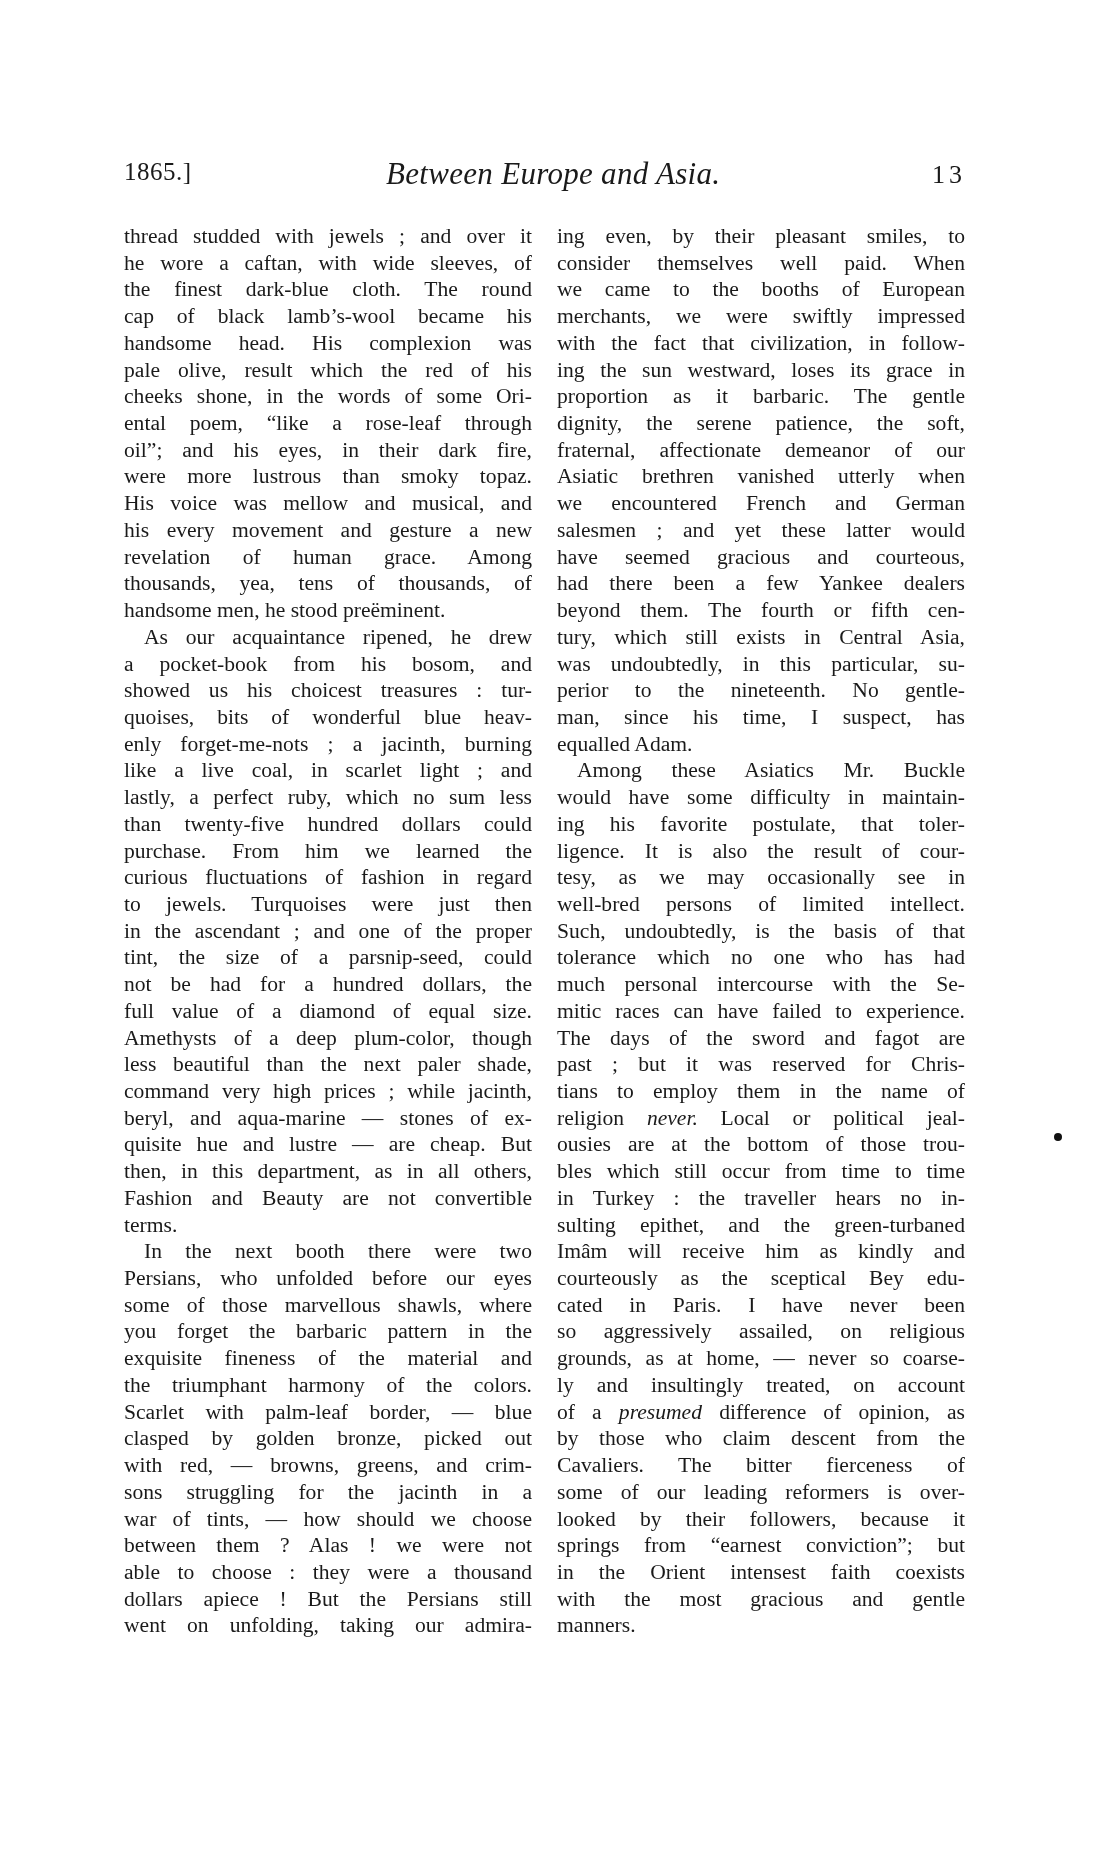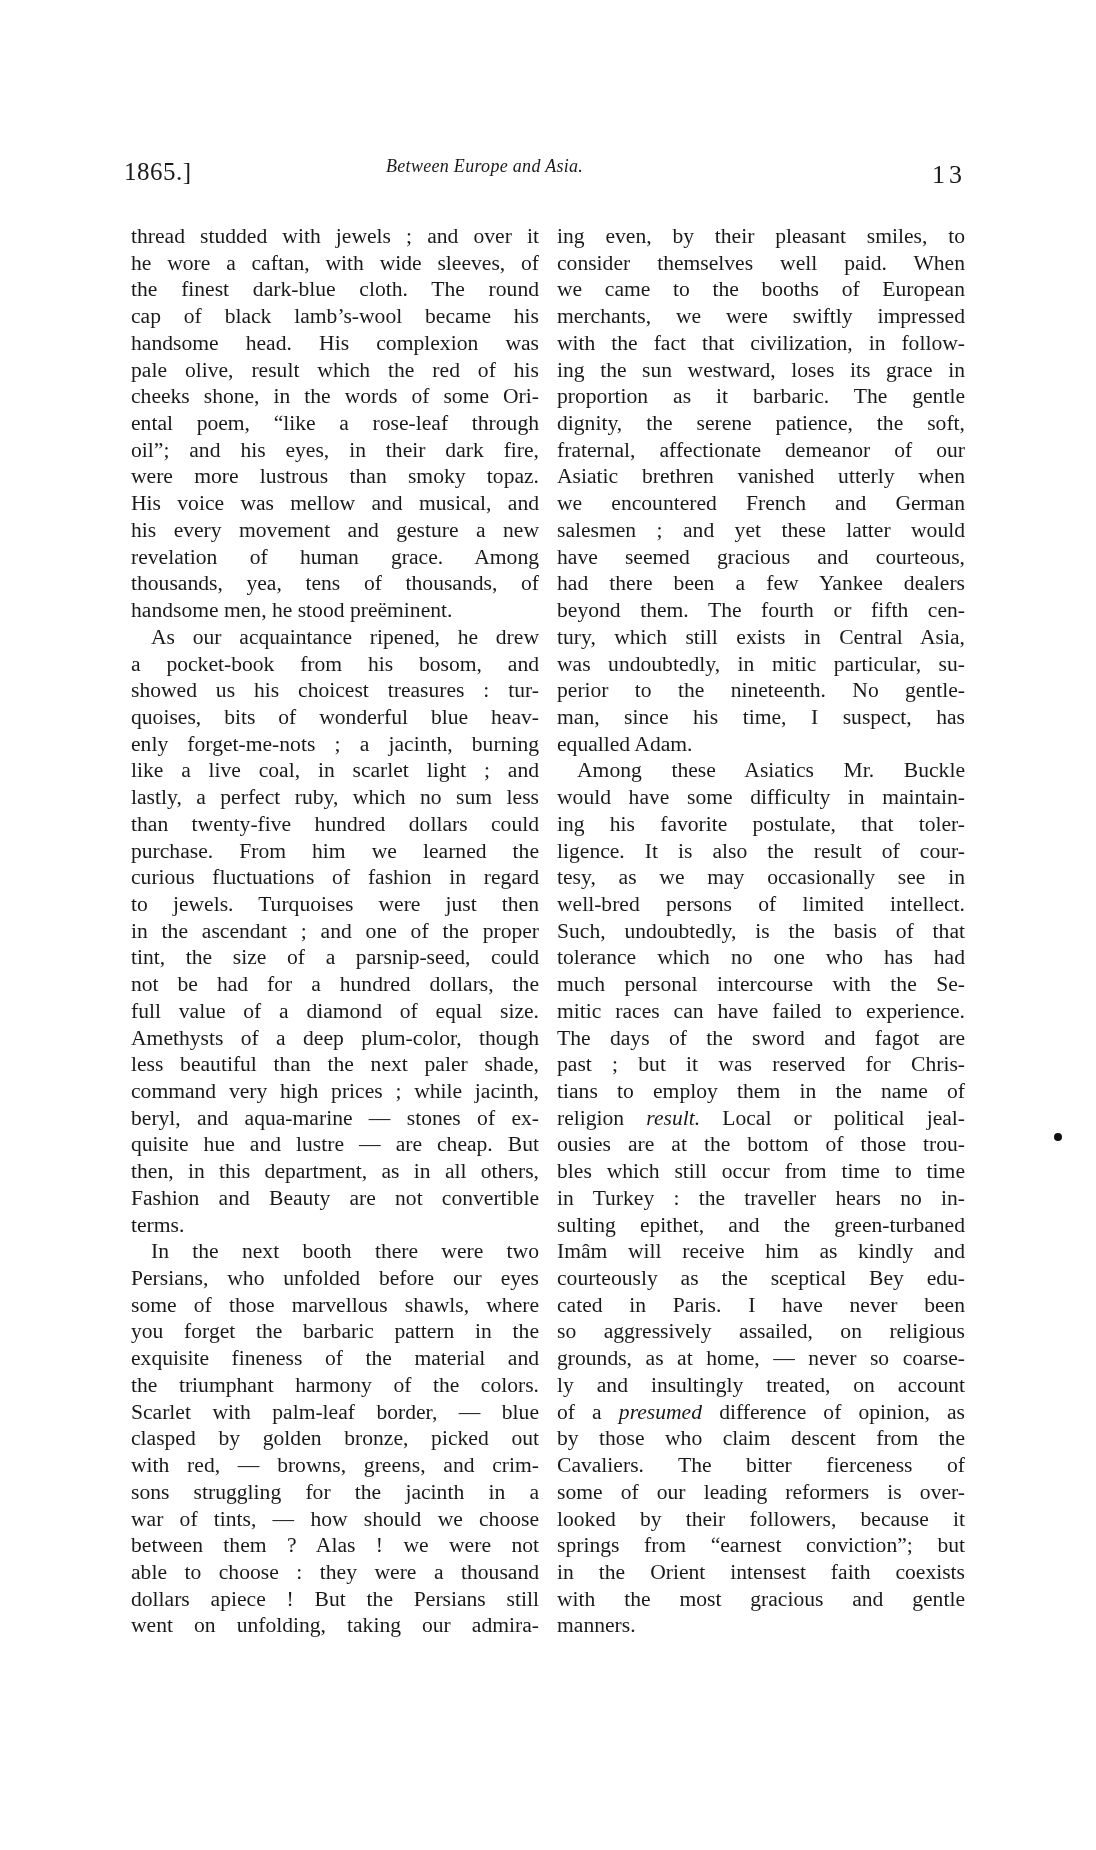--- a/index.html
+++ b/index.html
@@ -1,23 +1,23 @@
 <!DOCTYPE html>
 <html><head>
 <meta charset="utf-8">
 <style>
   html, body { margin:0; padding:0; background:#ffffff; }
   body { width:1096px; height:1850px; position:relative; overflow:hidden;
          font-family:"Liberation Serif","DejaVu Serif",serif; color:#1a1a1a; }
   .running-head { position:absolute; top:154px; left:124px; width:842px; height:36px; }
   .rh-year { position:absolute; left:0; top:4px; font-size:25px; letter-spacing:0.5px; }
-  .rh-title { position:absolute; left:262px; top:2px; font-size:18px; font-style:italic; letter-spacing:0.3px; }
+  .rh-title { position:absolute; left:262px; top:2px; font-size:31px; font-style:italic; letter-spacing:0.3px; }
   .rh-page { position:absolute; right:0; top:6px; font-size:26px; letter-spacing:4px; }
   .column { position:absolute; top:223px; width:408px; font-size:21.6px; }
-  .col-left { left:124px;margin-left:7px; }
+  .col-left { left:124px; }
   .col-right { left:557px; }
   .line { height:26.72px; line-height:26.72px; white-space:nowrap; text-align:justify; text-align-last:justify; overflow:visible; }
   .line.last { text-align-last:left; }
   .line.indent { padding-left:20px; }
   .line em { font-style:italic; }
   .speck { position:absolute; width:8px; height:8px; border-radius:50%; background:#111; }
 </style>
 </head>
 <body>
 
@@ -92,38 +92,38 @@
     <div class="line"><span>proportion as it barbaric.  The gentle</span></div>
     <div class="line"><span>dignity, the serene patience, the soft,</span></div>
     <div class="line"><span>fraternal, affectionate demeanor of our</span></div>
     <div class="line"><span>Asiatic brethren vanished utterly when</span></div>
     <div class="line"><span>we encountered French and German</span></div>
     <div class="line"><span>salesmen ; and yet these latter would</span></div>
     <div class="line"><span>have seemed gracious and courteous,</span></div>
     <div class="line"><span>had there been a few Yankee dealers</span></div>
     <div class="line"><span>beyond them.  The fourth or fifth cen-</span></div>
     <div class="line"><span>tury, which still exists in Central Asia,</span></div>
-    <div class="line"><span>was undoubtedly, in mitic particular, su-</span></div>
+    <div class="line"><span>was undoubtedly, in this particular, su-</span></div>
     <div class="line"><span>perior to the nineteenth.  No gentle-</span></div>
     <div class="line"><span>man, since his time, I suspect, has</span></div>
     <div class="line last"><span>equalled Adam.</span></div>
     <div class="line indent"><span>Among these Asiatics Mr. Buckle</span></div>
     <div class="line"><span>would have some difficulty in maintain-</span></div>
     <div class="line"><span>ing his favorite postulate, that toler-</span></div>
     <div class="line"><span>ligence.  It is also the result of cour-</span></div>
     <div class="line"><span>tesy, as we may occasionally see in</span></div>
     <div class="line"><span>well-bred persons of limited intellect.</span></div>
     <div class="line"><span>Such, undoubtedly, is the basis of that</span></div>
     <div class="line"><span>tolerance which no one who has had</span></div>
     <div class="line"><span>much personal intercourse with the Se-</span></div>
     <div class="line"><span>mitic races can have failed to experience.</span></div>
     <div class="line"><span>The days of the sword and fagot are</span></div>
     <div class="line"><span>past ; but it was reserved for Chris-</span></div>
     <div class="line"><span>tians to employ them in the name of</span></div>
-    <div class="line"><span>religion </span><em>result.</em><span>  Local or political jeal-</span></div>
+    <div class="line"><span>religion </span><em>never.</em><span>  Local or political jeal-</span></div>
     <div class="line"><span>ousies are at the bottom of those trou-</span></div>
     <div class="line"><span>bles which still occur from time to time</span></div>
     <div class="line"><span>in Turkey : the traveller hears no in-</span></div>
     <div class="line"><span>sulting epithet, and the green-turbaned</span></div>
     <div class="line"><span>Imâm will receive him as kindly and</span></div>
     <div class="line"><span>courteously as the sceptical Bey edu-</span></div>
     <div class="line"><span>cated in Paris.  I have never been</span></div>
     <div class="line"><span>so aggressively assailed, on religious</span></div>
     <div class="line"><span>grounds, as at home, — never so coarse-</span></div>
     <div class="line"><span>ly and insultingly treated, on account</span></div>

